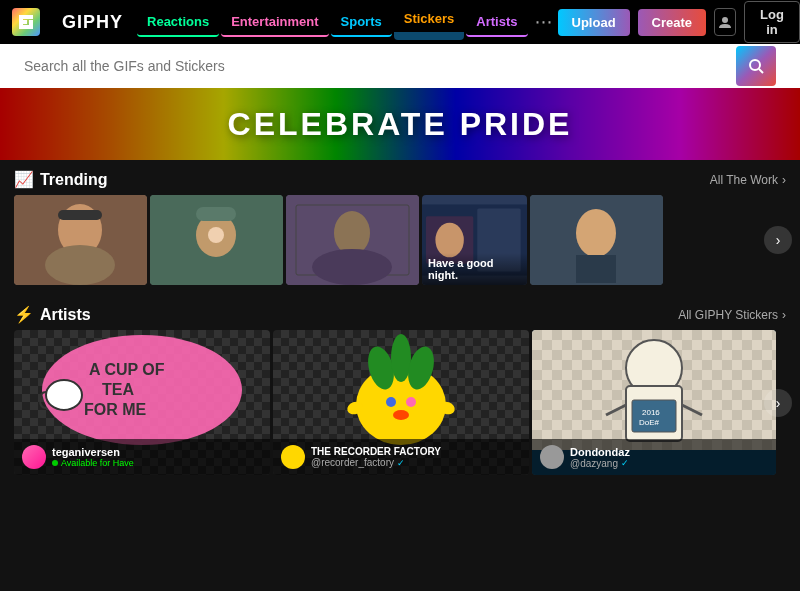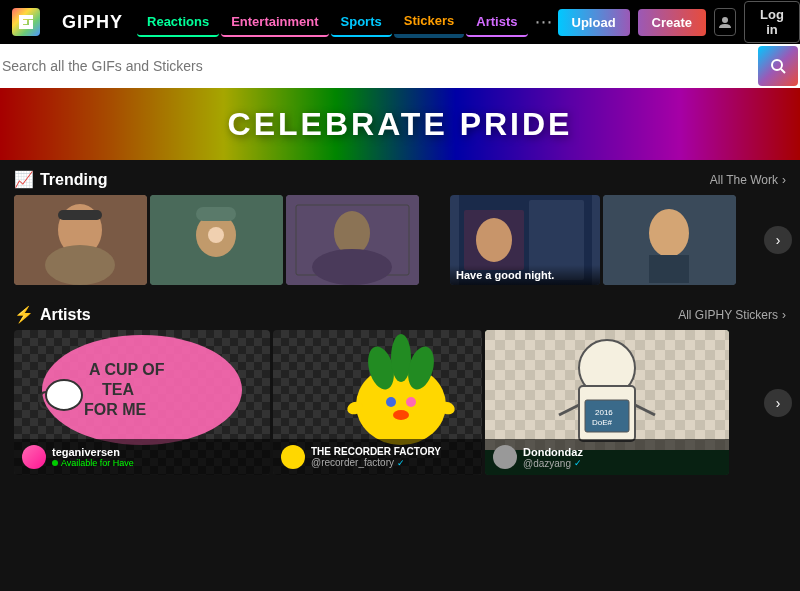--- a/index.html
+++ b/index.html
@@ -104,21 +104,21 @@
       border-radius: 4px;
       cursor: pointer;
     }
 
     
     .search-bar {
       background: #fff;
       height: 44px;
       display: flex;
       align-items: center;
-      padding: 0 2px;
+      padding: 0 24px;
     }
     .search-input {
       flex: 1;
       border: none;
       outline: none;
       font-size: 14px;
       color: #333;
       background: transparent;
     }
     .search-icon-btn {
@@ -265,21 +265,21 @@
         linear-gradient(-45deg, transparent 75%, #333 75%);
       background-size: 16px 16px;
       background-position: 0 0, 0 8px, 8px -8px, -8px 0px;
       background-color: #222;
     }
 
     
     .underline-reactions { border-bottom: 2px solid #00ff99; }
     .underline-entertainment { border-bottom: 2px solid #ff6bbd; }
     .underline-sports { border-bottom: 2px solid #00c8ff; }
-    .underline-stickers { border-bottom: 4px solid #0c4a6e; }
+    .underline-stickers { border-bottom: 8px solid #0c4a6e; }
     .underline-artists { border-bottom: 2px solid #d36bff; }
   </style>
 </head>
 <body>
 
 <nav>
   <div class="nav-logo">
     <div class="logo-box">
       <svg width="18" height="18" viewBox="0 0 18 18">
         <rect x="2" y="2" width="4" height="14" fill="#fff"></rect>
@@ -368,21 +368,21 @@
     <div class="gif-placeholder">
       <svg width="133" height="90" viewBox="0 0 133 90">
         <rect width="133" height="90" fill="#5A4A6A"></rect>
         <ellipse cx="66" cy="38" rx="18" ry="22" fill="#8B7355"></ellipse>
         <rect x="10" y="10" width="113" height="70" rx="2" fill="none" stroke="#444" stroke-width="1"></rect>
         <ellipse cx="66" cy="72" rx="40" ry="18" fill="#4A3A5A"></ellipse>
       </svg>
     </div>
   </div>
 
-  <div class="gif-item gif-4" style="width:150px;height:90px;margin-left:28px;">
+  <div class="gif-item gif-4" style="width:105px;height:90px;">
     <div class="gif-placeholder">
       <svg width="133" height="90" viewBox="0 0 133 90">
         <rect width="133" height="90" fill="#1A2A4A"></rect>
         <rect x="70" y="5" width="55" height="80" rx="2" fill="#2A3A5A"></rect>
         <rect x="5" y="15" width="60" height="60" rx="2" fill="#3A2A4A"></rect>
         <ellipse cx="35" cy="45" rx="18" ry="22" fill="#C8956A"></ellipse>
       </svg>
     </div>
     <div class="gif-overlay">
       <span>Have a good night.</span>
@@ -430,21 +430,21 @@
       <div>
         <div class="artist-name">teganiversen</div>
         <div class="available-badge">
           <div class="dot-green"></div>
           <span>Available for Have</span>
         </div>
       </div>
     </div>
   </div>
 
-  <div class="artist-card checkered" style="width:209px;height:145px;">
+  <div class="artist-card checkered" style="width:256px;height:145px;">
     <svg width="256" height="120" viewBox="0 0 256 120" style="position:absolute;top:0;left:0;">
 
       <ellipse cx="128" cy="75" rx="45" ry="40" fill="#ffd700"></ellipse>
 
       <ellipse cx="108" cy="38" rx="12" ry="22" fill="#228b22" transform="rotate(-15 108 38)"></ellipse>
       <ellipse cx="128" cy="28" rx="10" ry="24" fill="#228b22"></ellipse>
       <ellipse cx="148" cy="38" rx="12" ry="22" fill="#228b22" transform="rotate(15 148 38)"></ellipse>
 
       <circle cx="118" cy="72" r="5" fill="#4169e1"></circle>
       <circle cx="138" cy="72" r="5" fill="#ff69b4"></circle>
@@ -458,21 +458,21 @@
       <div>
         <div class="artist-name" style="font-size:10px;">THE RECORDER FACTORY</div>
         <div class="artist-handle">
           <span>@recorder_factory</span>
           <span class="verified">✓</span>
         </div>
       </div>
     </div>
   </div>
 
-  <div class="artist-card" style="width:244px;height:145px;background:#14532d;">
+  <div class="artist-card" style="width:244px;height:145px;background:#0c4a6e;">
     <svg width="244" height="120" viewBox="0 0 244 120" style="position:absolute;top:0;left:0;">
       <rect width="244" height="120" fill="#d4ccbc"></rect>
 
       <rect x="0" y="0" width="244" height="120" fill="url(#checker)"></rect>
       <defs>
         <pattern id="checker" x="0" y="0" width="20" height="20" patternUnits="userSpaceOnUse">
           <rect width="10" height="10" fill="#c8c0b0"></rect>
           <rect x="10" y="10" width="10" height="10" fill="#c8c0b0"></rect>
           <rect x="10" y="0" width="10" height="10" fill="#ddd4c4"></rect>
           <rect x="0" y="10" width="10" height="10" fill="#ddd4c4"></rect>

